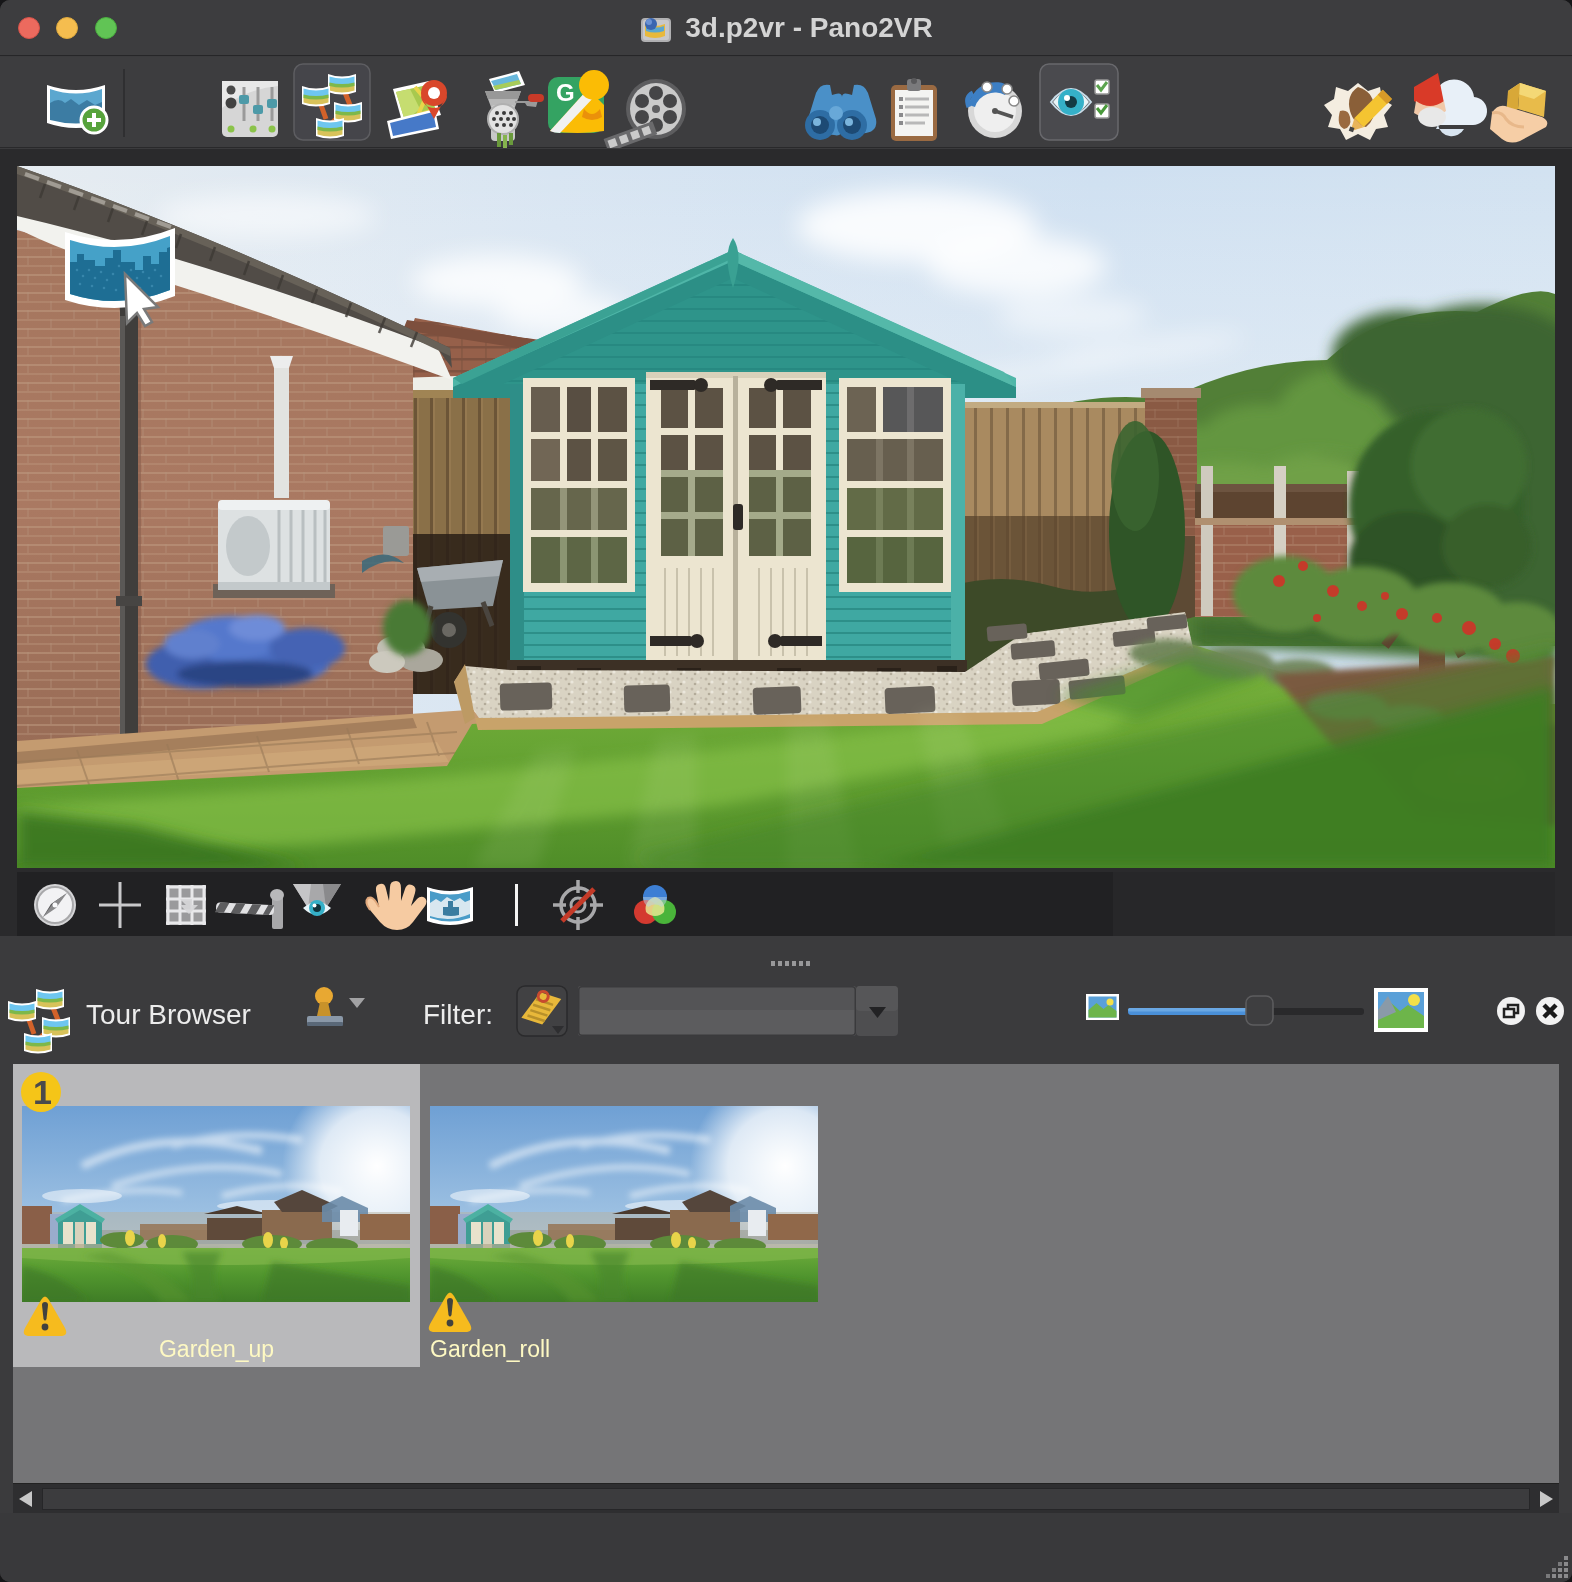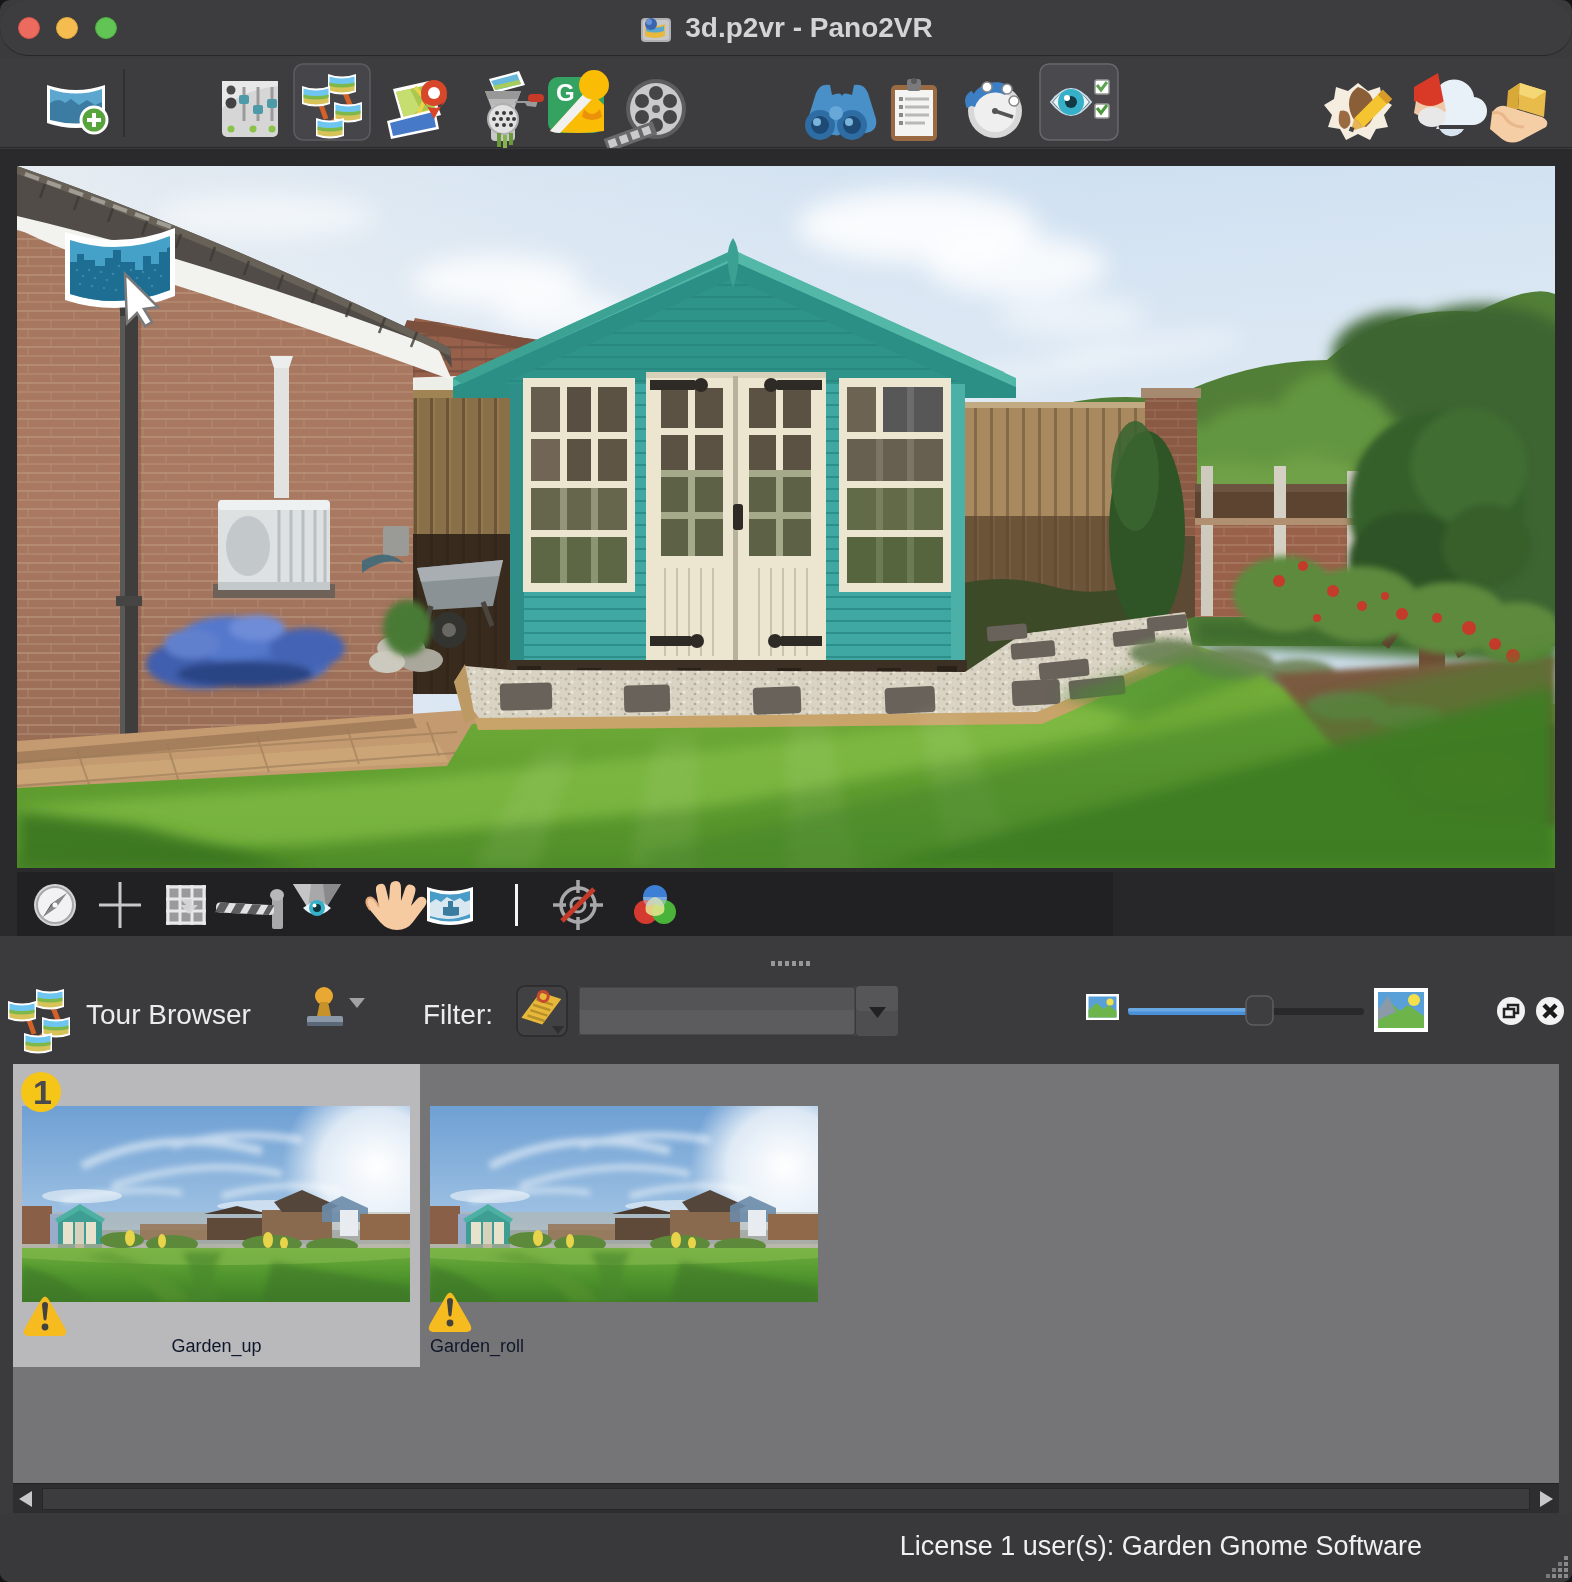--- a/index.html
+++ b/index.html
@@ -1,36 +1,36 @@
 <!DOCTYPE html>
 <html><head>
 <meta charset="utf-8">
 <style>
   html,body{margin:0;padding:0;background:#161618;}
   *{box-sizing:border-box;}
   body{font-family:"Liberation Sans", sans-serif;}
   .window{position:relative;width:1572px;height:1582px;background:#3b3b3d;border-radius:10px;overflow:hidden;}
-  .titlebar{position:absolute;left:0;top:0;width:100%;height:56px;background:#3d3d3f;border-bottom:1px solid #262628;border-radius:28px;}
+  .titlebar{position:absolute;left:0;top:0;width:100%;height:56px;background:#3d3d3f;border-bottom:1px solid #262628;}
   .tl{position:absolute;top:17px;width:22px;height:22px;border-radius:50%;}
   .tl.red{left:18px;background:#ec6a5e;border:1px solid #d55249;}
   .tl.yellow{left:56px;background:#f5bd4f;border:1px solid #dda93e;}
   .tl.green{left:95px;background:#61c455;border:1px solid #4aaf3f;}
   .title{position:absolute;top:0;left:0;width:100%;height:56px;text-align:center;color:#d4d4d4;font-size:28px;font-weight:bold;line-height:56px;}
   .titleicon{display:inline-block;vertical-align:-7px;margin-right:12px;}
   .toolbar{position:absolute;left:0;top:57px;width:100%;height:91px;background:#3d3d3f;border-bottom:1px solid #29292b;}
   .viewer{position:absolute;left:0;top:149px;width:100%;height:723px;background:#2a2a2c;}
   .photo{position:absolute;left:17px;top:17px;width:1538px;height:702px;overflow:hidden;background:#cfe2f0;}
   .lowbar{position:absolute;left:0;top:872px;width:100%;height:64px;background:#2a2a2c;}
   .lowstrip{position:absolute;left:17px;top:0;width:1096px;height:64px;background:#212123;}
   .lowstrip2{position:absolute;left:1113px;top:0;width:442px;height:64px;background:#272729;}
   .divider{position:absolute;left:0;top:936px;width:100%;height:128px;background:#3b3b3d;padding-left:32px;}
   .tourhead{position:absolute;left:0;top:0;width:100%;height:128px;}
   .thumbpanel{position:absolute;left:13px;top:1064px;width:1546px;height:419px;background:#757577;}
   .selcell{position:absolute;left:0px;top:0px;width:407px;height:303px;background:#b9b9bb;}
-  .thumblabel{position:absolute;color:#0f172a;font-size:18px;}
+  .thumblabel{position:absolute;color:#fef9c3;font-size:23px;}
   .scrollbar{position:absolute;left:13px;top:1483px;width:1546px;height:30px;background:#2e2e30;border-top:1px solid #222;}
   .sbtrack{position:absolute;left:29px;top:4px;width:1488px;height:22px;background:#3c3c3e;border:1px solid #262628;}
   .statusbar{position:absolute;left:0;top:1513px;width:100%;height:69px;background:#39393b;}
   .statustext{position:absolute;right:150px;top:18px;color:#f0f0f0;font-size:27px;}
 </style>
 </head>
 <body>
 <div class="window">
   <div class="titlebar">
     <div class="tl red"></div>
@@ -989,21 +989,20 @@
     </svg>
     <div class="thumblabel" style="left:0px;top:272px;width:407px;text-align:center;">Garden_up</div>
     <div class="thumblabel" style="left:417px;top:272px;width:388px;text-align:left;">Garden_roll</div>
   </div>
   <div class="scrollbar">
     <div style="position:absolute;left:6px;top:7px;width:0;height:0;border-top:8px solid transparent;border-bottom:8px solid transparent;border-right:13px solid #c8c8c8;"></div>
     <div class="sbtrack"></div>
     <div style="position:absolute;right:6px;top:7px;width:0;height:0;border-top:8px solid transparent;border-bottom:8px solid transparent;border-left:13px solid #c8c8c8;"></div>
   </div>
   <div class="statusbar">
-      <div class="statustext">License 1 user(s): Garden Gnome Software</div>
   <svg style="position:absolute;right:2px;bottom:2px" width="26" height="26" viewBox="0 0 26 26">
     <g fill="#8a8a8c">
           <rect x="20" y="2" width="4" height="4"></rect>
           <rect x="20" y="8" width="4" height="4"></rect>
           <rect x="20" y="14" width="4" height="4"></rect>
           <rect x="20" y="20" width="4" height="4"></rect>
     <rect x="14" y="8" width="4" height="4" opacity="0.8"></rect>
           <rect x="14" y="14" width="4" height="4"></rect>
           <rect x="14" y="20" width="4" height="4"></rect>
     <rect x="8" y="14" width="4" height="4" opacity="0.8"></rect>

